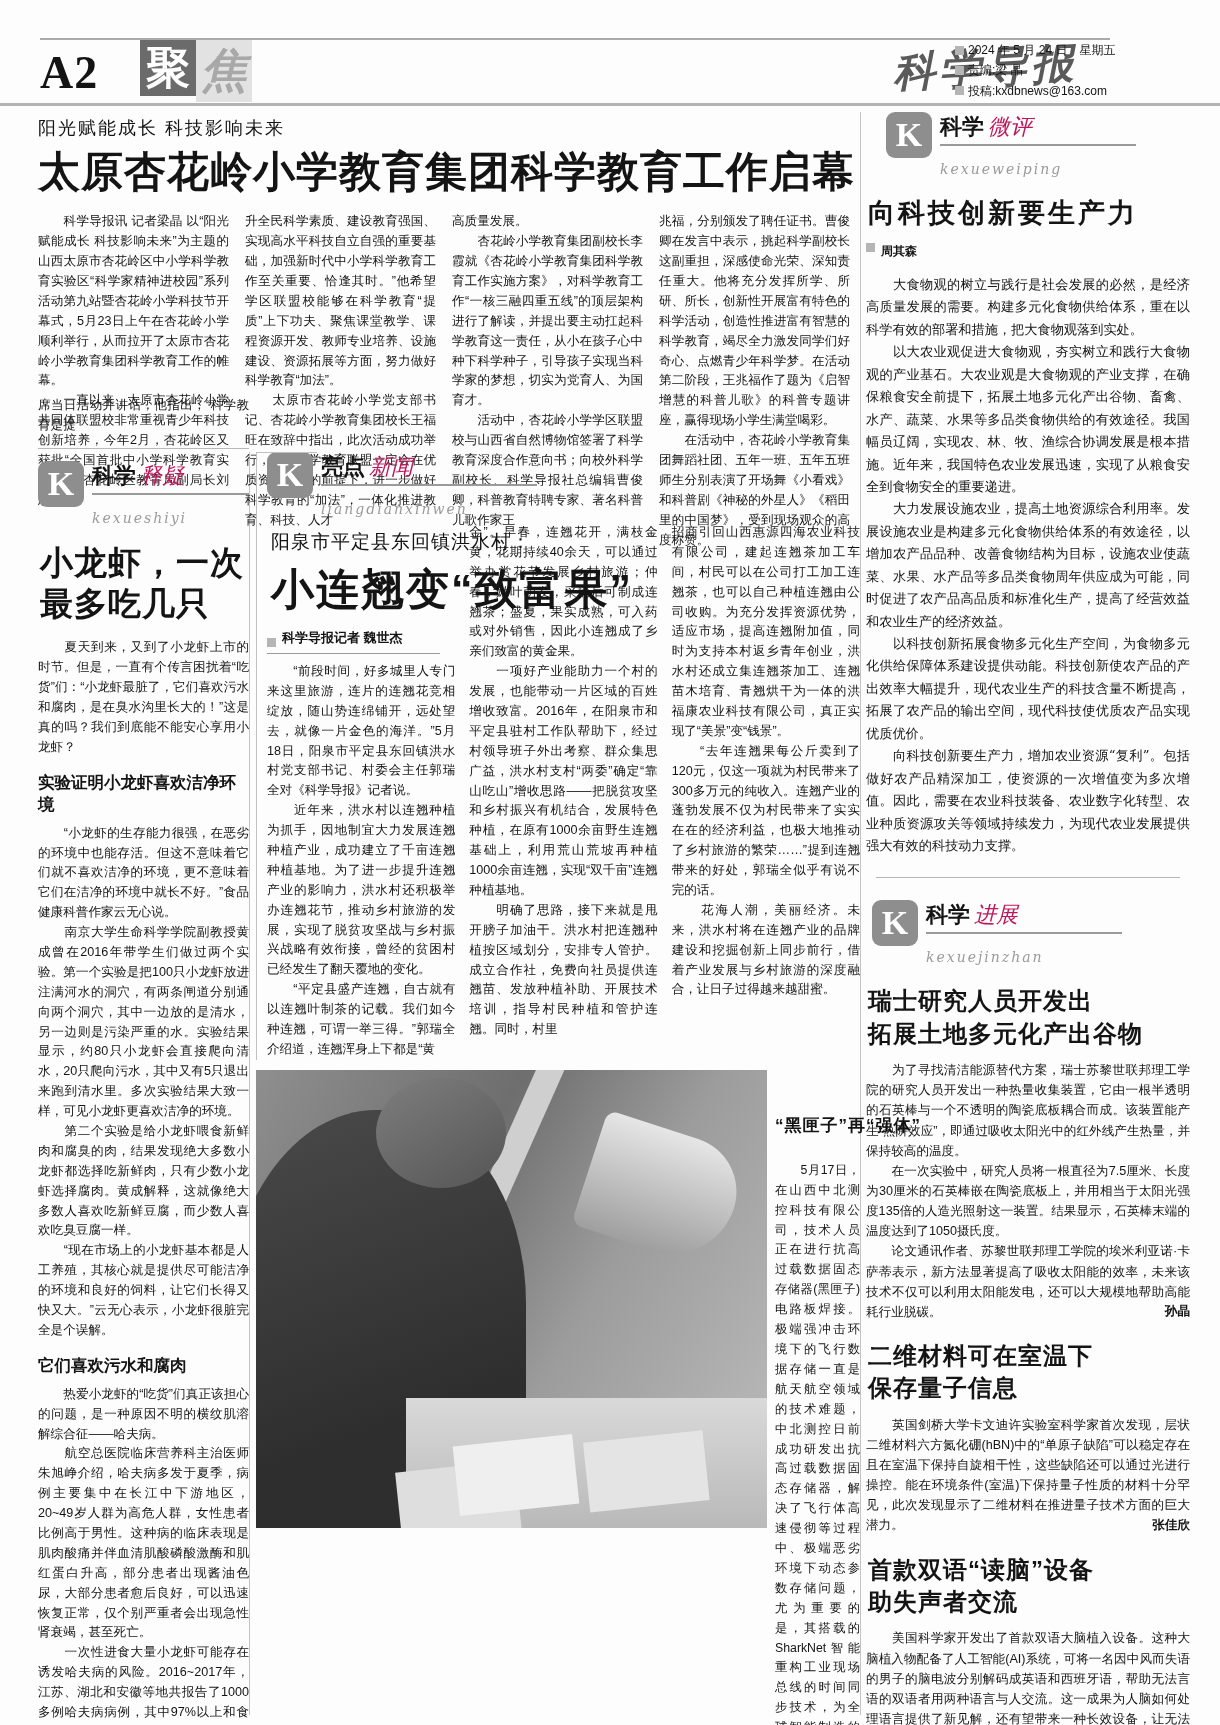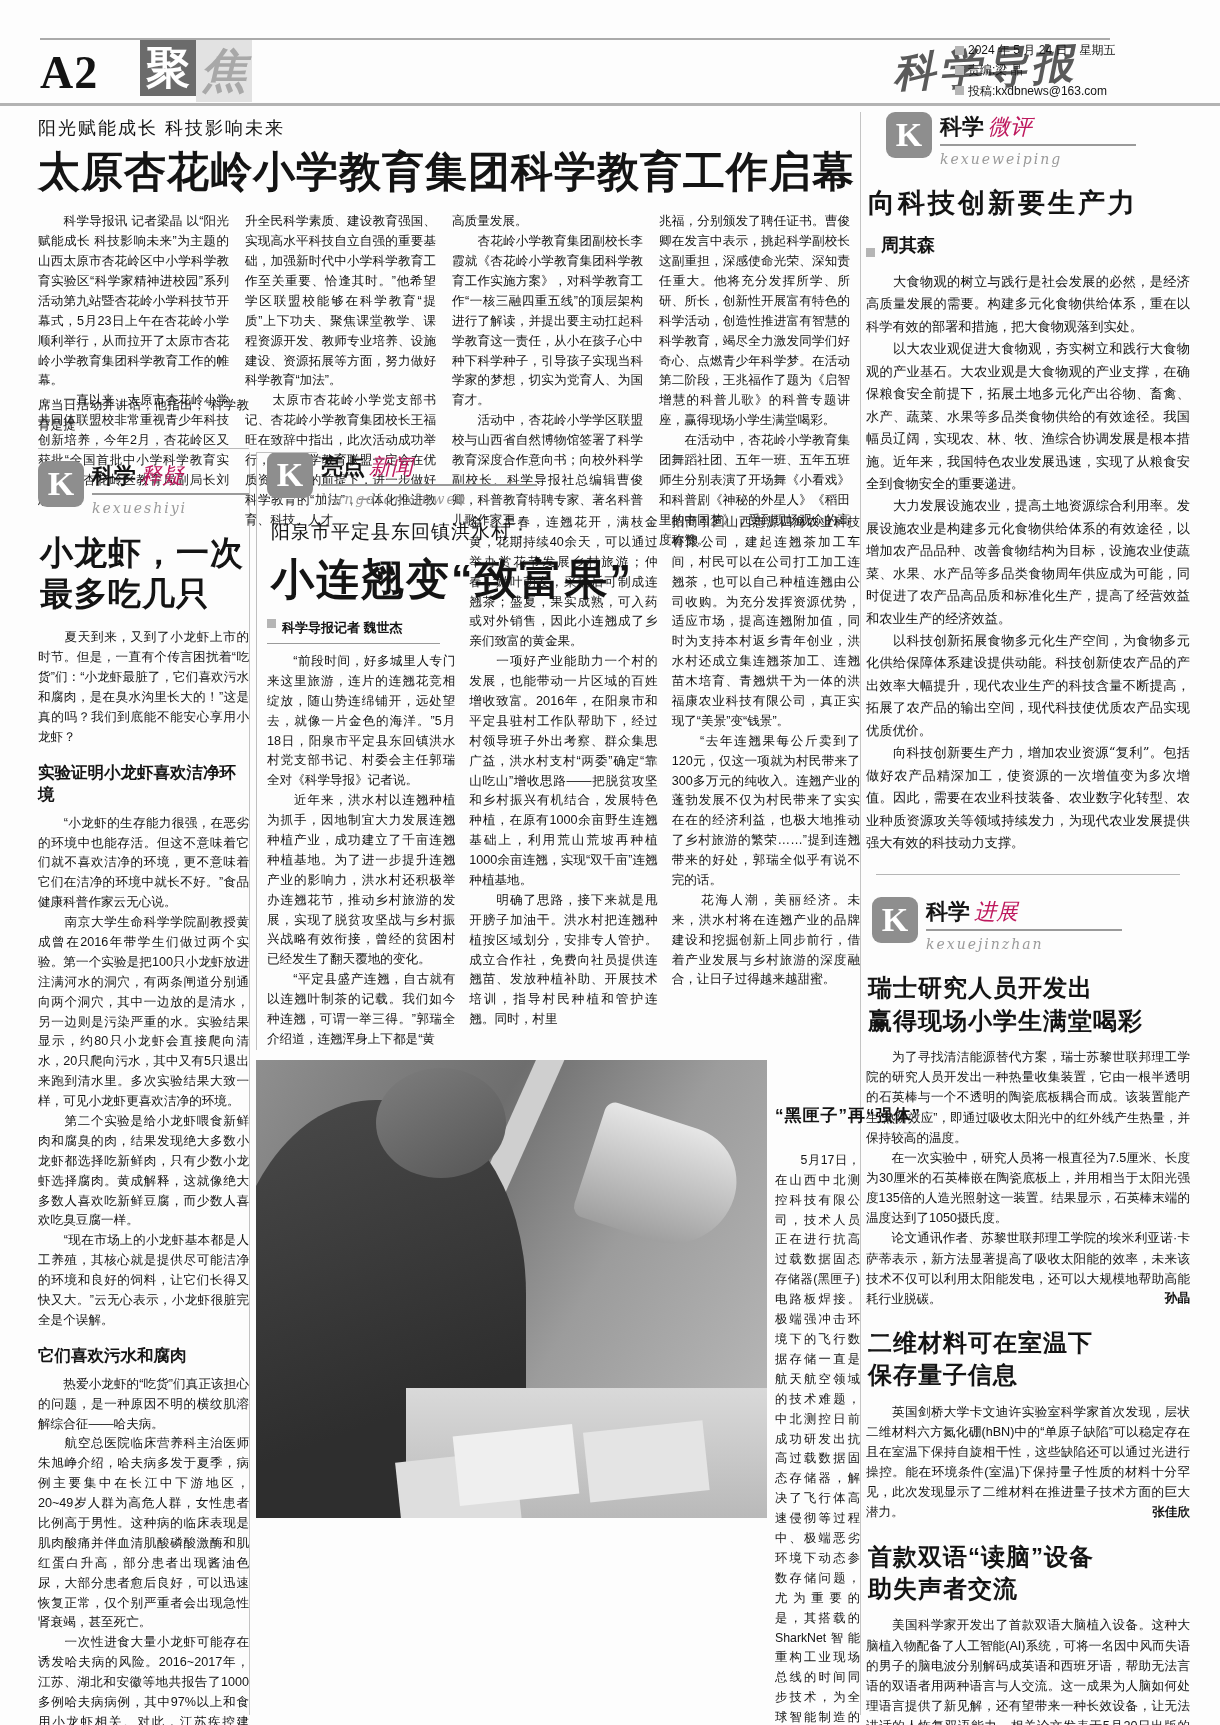--- a/index.html
+++ b/index.html
@@ -34,39 +34,39 @@
   
   .klogo{display:flex;align-items:flex-start;gap:8px;}
   .kbox{width:46px;height:46px;border-radius:9px;background:#8e8e8e;color:#fff;
         font-family:"Liberation Serif",serif;font-weight:bold;font-size:34px;
         display:flex;align-items:center;justify-content:center;flex:0 0 auto;}
   .ktext{flex:1;}
   .kcn{font-size:22px;font-weight:bold;border-bottom:2px solid #9a9a9a;padding-bottom:2px;
        display:flex;align-items:baseline;gap:4px;}
   .kscript{font-family:"DejaVu Serif",serif;font-style:italic;font-weight:normal;color:#be185d;}
   .kpy{font-family:"DejaVu Serif",serif;font-style:italic;color:#9a9a9a;font-size:14px;
-       letter-spacing:2px;padding-top:5px;}
+       letter-spacing:2px;padding-top:15px;}
   
   .main-art{position:absolute;left:38px;top:116px;width:812px;}
   .kicker{font-size:18px;letter-spacing:2px;margin-bottom:8px;}
   .main-headline{font-size:42px;font-weight:bold;letter-spacing:1px;line-height:1.15;
                  white-space:nowrap;margin-bottom:16px;}
   
   .left-col{position:absolute;left:38px;top:396px;width:211px;}
   .hr-thin{border:none;border-top:1px solid #b9b9b9;margin:12px 0;}
   .shiyi-headline{font-size:33px;font-weight:bold;line-height:1.25;white-space:pre-line;
                   margin:16px 0 14px 2px;letter-spacing:1px;}
   .subhead{font-size:16.5px;font-weight:bold;margin:14px 0 8px;}
   
   .center{position:absolute;left:256px;top:452px;width:604px;}
   .liangdian{border-left:1px solid #c0c0c0;padding-left:10px;position:relative;}
   .ld-top{position:absolute;left:0;top:0;width:60px;height:1px;background:#c0c0c0;}
   .ld-kicker{font-size:19px;margin:12px 0 6px 4px;letter-spacing:1px;}
   .ld-headline{font-size:43px;font-weight:bold;letter-spacing:2px;margin:2px 0 10px 4px;}
-  .byline{display:flex;align-items:flex-start;gap:6px;font-size:13px;font-weight:bold;
+  .byline{display:flex;align-items:flex-end;gap:6px;font-size:13px;font-weight:bold;
           border-bottom:1px solid #9a9a9a;padding-bottom:6px;margin-bottom:8px;width:92%;}
   .photo-row{display:flex;gap:8px;margin-top:10px;}
   .photo1{width:511px;height:458px;flex:0 0 auto;position:relative;overflow:hidden;
           background:linear-gradient(120deg,#8f8f8f 0%,#6e6e6e 35%,#9c9c9c 60%,#bdbdbd 100%);}
   .ph-figure{position:absolute;left:-30px;top:40px;width:300px;height:430px;border-radius:50% 45% 0 0;
              background:linear-gradient(160deg,#4a4a4a,#2e2e2e 70%);}
   .ph-head{position:absolute;left:120px;top:8px;width:130px;height:110px;border-radius:50%;
            background:linear-gradient(150deg,#7e7e7e,#555);}
   .ph-lamp{position:absolute;left:330px;top:60px;width:150px;height:120px;border-radius:12px 60px 70px 12px;
            background:linear-gradient(180deg,#e6e6e6,#9f9f9f);transform:rotate(18deg);}
@@ -74,21 +74,21 @@
   .ph-table{position:absolute;left:150px;bottom:0;width:380px;height:130px;
             background:linear-gradient(180deg,#d9d9d9,#b9b9b9);}
   .ph-board{position:absolute;left:200px;bottom:18px;width:120px;height:70px;background:#efefef;
             box-shadow:130px 10px 0 #e4e4e4, -60px 20px 0 #dedede;transform:rotate(-6deg);}
   .hx-col{width:85px;flex:0 0 auto;}
   .hx-title{font-size:17px;font-weight:bold;letter-spacing:1px;margin:44px 0 24px;white-space:nowrap;}
   .hx-body{font-size:12.3px;line-height:1.62;text-align:justify;}
   
   .sidebar{position:absolute;left:866px;top:112px;width:324px;}
   .wp-headline{font-size:27px;font-weight:bold;letter-spacing:3px;margin:18px 0 12px 2px;}
-  .wp-byline{display:flex;align-items:flex-end;gap:6px;font-size:18px;font-weight:bold;margin-bottom:14px;}
+  .wp-byline{display:flex;align-items:flex-start;gap:6px;font-size:12px;font-weight:bold;margin-bottom:14px;}
   .wp-body{font-family:"DejaVu Serif","Liberation Serif",serif;font-size:13.2px;line-height:1.7;
            text-align:justify;white-space:pre-line;}
   .sb-divider{border:none;border-top:1px solid #b5b5b5;margin:20px 10px 22px;}
   .jz-headline{font-size:24px;font-weight:bold;line-height:1.35;white-space:pre-line;
                margin:20px 0 10px 2px;letter-spacing:1px;}
   .jz-body{font-size:12.6px;line-height:1.6;text-align:justify;white-space:pre-line;}
   .jz-byline{font-weight:bold;text-align:right;font-size:12.6px;margin-top:-19px;}
 </style>
 </head>
 <body>
@@ -254,21 +254,21 @@
         <div class="kcn">
           <span>科学</span>
           <span class="kscript">进展</span>
         </div>
         <div class="kpy">kexuejinzhan</div>
       </div>
     </div>
 
     <div>
       <div class="jz-headline">瑞士研究人员开发出
-赢得现场小学生满堂喝彩</div>
+拓展土地多元化产出谷物</div>
       <div class="jz-body">　　为了寻找清洁能源替代方案，瑞士苏黎世联邦理工学院的研究人员开发出一种热量收集装置，它由一根半透明的石英棒与一个不透明的陶瓷底板耦合而成。该装置能产生“热阱效应”，即通过吸收太阳光中的红外线产生热量，并保持较高的温度。
 　　在一次实验中，研究人员将一根直径为7.5厘米、长度为30厘米的石英棒嵌在陶瓷底板上，并用相当于太阳光强度135倍的人造光照射这一装置。结果显示，石英棒末端的温度达到了1050摄氏度。
 　　论文通讯作者、苏黎世联邦理工学院的埃米利亚诺·卡萨蒂表示，新方法显著提高了吸收太阳能的效率，未来该技术不仅可以利用太阳能发电，还可以大规模地帮助高能耗行业脱碳。</div>
       <div class="jz-byline">孙晶</div>
     </div>
 
     <div>
       <div class="jz-headline">二维材料可在室温下
 保存量子信息</div>
       <div class="jz-body">　　英国剑桥大学卡文迪许实验室科学家首次发现，层状二维材料六方氮化硼(hBN)中的“单原子缺陷”可以稳定存在且在室温下保持自旋相干性，这些缺陷还可以通过光进行操控。能在环境条件(室温)下保持量子性质的材料十分罕见，此次发现显示了二维材料在推进量子技术方面的巨大潜力。</div>

